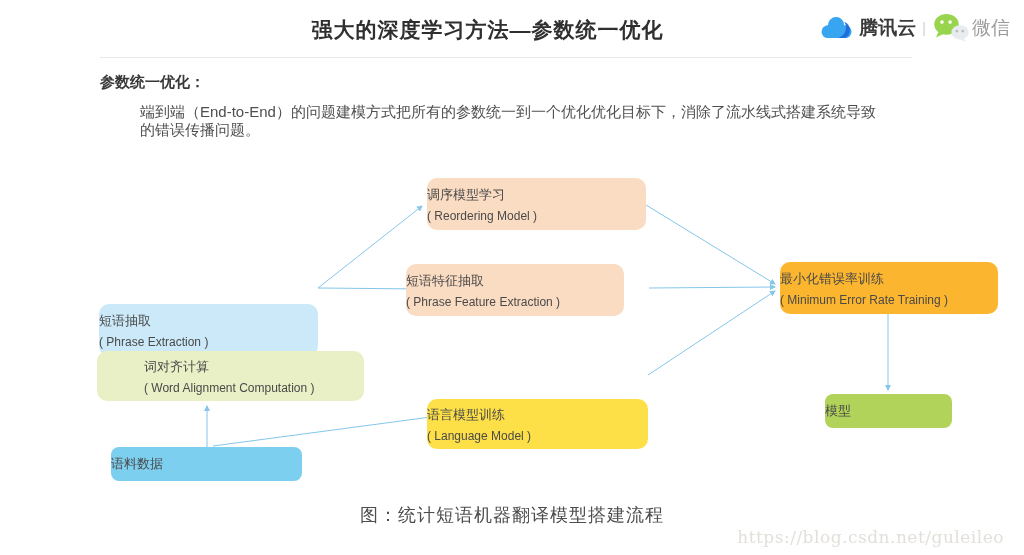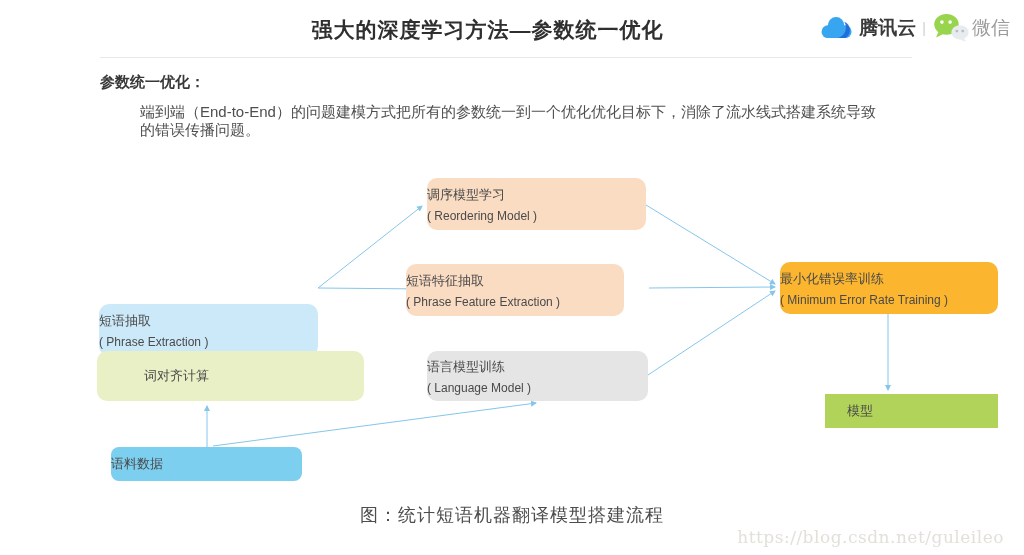--- a/index.html
+++ b/index.html
@@ -33,21 +33,21 @@
   }
   .node .t{font-size:13px;}
   .node .s{font-size:12px;}
   #n-reordering{left:427px;top:178px;width:219px;height:52px;}
   #n-phrase-ext{left:99px;top:261px;width:219px;height:52px;margin-top:43px;}
   #n-phrase-feat{left:406px;top:264px;width:218px;height:52px;}
   #n-minerr{left:780px;top:262px;width:218px;height:52px;}
   #n-wordalign{left:97px;top:351px;width:220px;height:50px;padding-left:47px;}
   #n-langmodel{left:427px;top:351px;width:221px;height:50px;}
   #n-corpus{left:111px;top:447px;width:191px;height:34px;border-radius:8px;}
-  #n-model{left:825px;top:394px;width:151px;height:34px;border-radius:0;padding-left:22px;}
+  #n-model{left:825px;top:394px;width:127px;height:34px;border-radius:8px;}
   .diagram-caption{
     position:absolute;top:503px;left:0;width:1024px;text-align:center;
     font-size:18px;color:#4d4d4d;letter-spacing:1px;
   }
   .watermark{
     position:absolute;right:20px;bottom:8px;
     font-family:"DejaVu Serif","Liberation Serif",serif;
     font-size:17px;color:#e2e0da;letter-spacing:0.5px;
   }
 </style>
@@ -120,22 +120,23 @@
 <div class="node" id="n-phrase-feat" style="background: rgb(250, 220, 195);">
   <span class="t">短语特征抽取</span>
   <span class="s">( Phrase Feature Extraction )</span>
 </div>
 <div class="node" id="n-minerr" style="background: rgb(251, 181, 46);">
   <span class="t">最小化错误率训练</span>
   <span class="s">( Minimum Error Rate Training )</span>
 </div>
 <div class="node" id="n-wordalign" style="background: rgb(233, 240, 197);">
   <span class="t">词对齐计算</span>
+  <span class="s">( Word Alignment Computation )</span>
 </div>
-<div class="node" id="n-langmodel" style="background: #e5e5e5;">
+<div class="node" id="n-langmodel" style="background: #fde047; margin-top: 48px;">
   <span class="t">语言模型训练</span>
   <span class="s">( Language Model )</span>
 </div>
 <div class="node" id="n-corpus" style="background: rgb(125, 207, 240);">
   <span class="t">语料数据</span>
 </div>
 <div class="node" id="n-model" style="background: rgb(177, 211, 90);">
   <span class="t">模型</span>
 </div>
 

